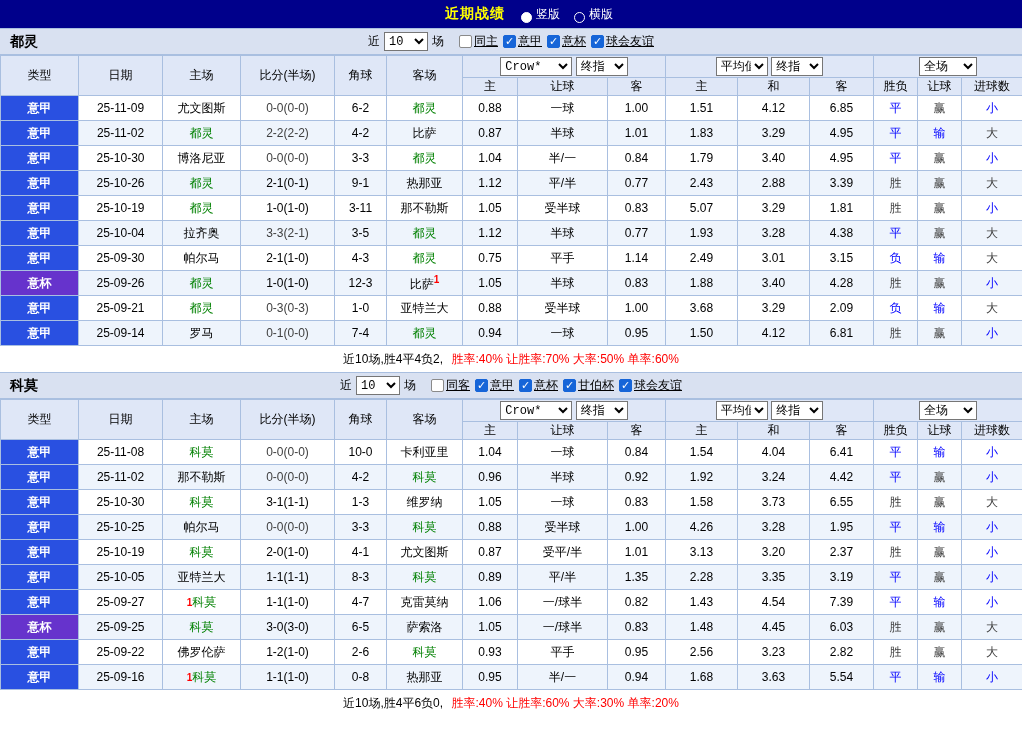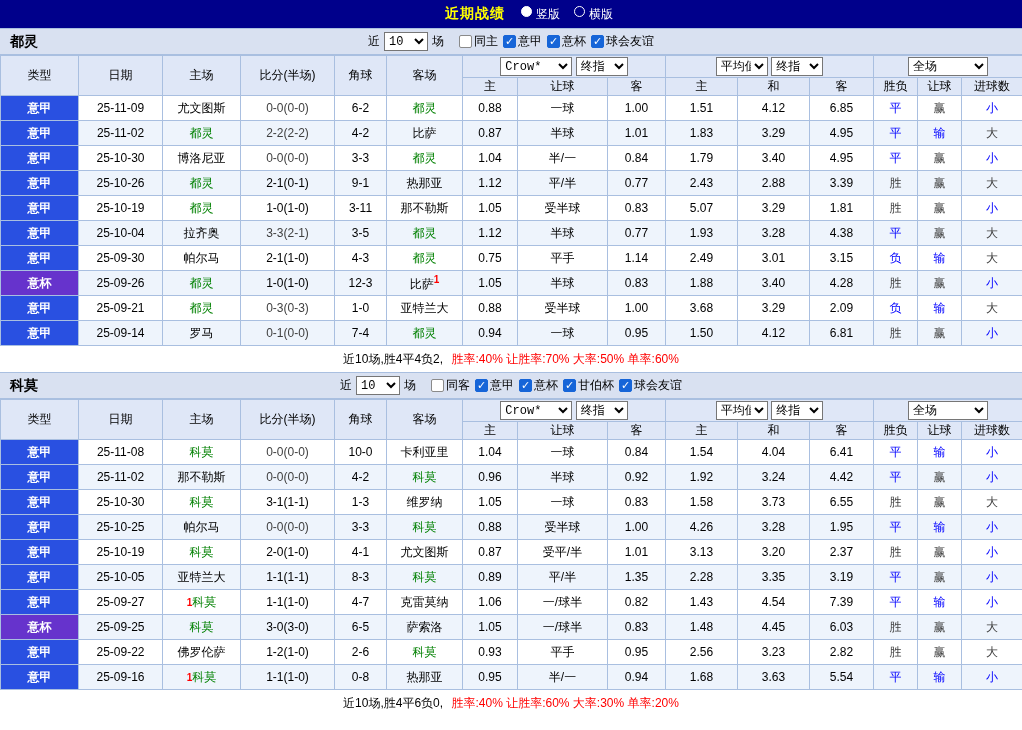--- a/index.html
+++ b/index.html
@@ -5,42 +5,42 @@
   * { margin:0; padding:0; box-sizing:border-box; }
   body {
     width:1022px; height:730px; overflow:hidden;
     font-family:"Liberation Sans","DejaVu Sans",sans-serif;
     font-size:12px; color:#000; background:#fff;
   }
   
   .topbar { height:28px; background:#00008B; display:flex; align-items:center; justify-content:center; color:#fff;padding-left:36px; }
   .topbar .title { color:#FFFF00; font-weight:bold; font-size:14px; margin-right:16px; letter-spacing:1px; }
   .radio-group { display:flex; align-items:center; gap:14px; }
-  .radio-opt { display:flex; align-items:flex-start; gap:4px; cursor:pointer; }
+  .radio-opt { display:flex; align-items:flex-end; gap:4px; cursor:pointer; }
   .radio { width:11px; height:11px; border-radius:50%; display:inline-block; }
   .radio.on { background:#fff; border:1px solid #fff; }
   .radio.off { background:transparent; border:1px solid #fff; }
   
   .section-bar { height:27px; background:#D9E1F1; border-top:1px solid #A9BFE0; border-bottom:1px solid #A9BFE0;
                  position:relative; display:flex; align-items:center; justify-content:center; }
   .team-name { position:absolute; left:10px; font-weight:bold; font-size:14px; }
   .filter-area { display:flex; align-items:center; gap:4px; }
-  .filters { display:inline-flex; align-items:center; margin-left:6px; }
+  .filters { display:inline-flex; align-items:center; margin-left:6px;text-decoration:underline; }
   .cb { display:inline-flex; align-items:center; margin-left:5px; cursor:pointer; }
   .box { width:13px; height:13px; border:1px solid #8a8a8a; background:#fff; border-radius:2px;
          display:inline-block; margin-right:2px; position:relative; }
   .box.checked { background:#1665D8; border-color:#1665D8; }
   .box.checked::after { content:"\2713"; color:#fff; font-size:11px; line-height:13px; position:absolute; left:1px; top:-1px; }
   
   .sel { font-size:12px; height:19px; padding:0; background:#fff;font-family:Liberation Mono, monospace; }
   .sel-games { width:44px; }
   .sel-company { width:72px; }
   .sel-final { width:52px; }
   .sel-avg { width:52px; }
-  .sel-scope { width:80px; }
+  .sel-scope { width:58px; }
   
   table.grid { width:1022px; border-collapse:collapse; table-layout:fixed; }
   .grid th, .grid td { border:1px solid #A9BFE0; text-align:center; overflow:hidden; white-space:nowrap; font-weight:normal; }
   .grid thead th { background:#DFE7F7; }
   .grid thead tr.r1 th { height:22px; }
   .grid thead tr.r2 th { height:17px; }
   .grid tbody td { height:25px; background:#fff; }
   .grid tbody tr.alt td { background:#EEF4FC; }
   td.jia { background:#2950E1 !important; color:#fff; font-weight:bold; }
   td.bei { background:#6633CC !important; color:#fff; font-weight:bold; }

